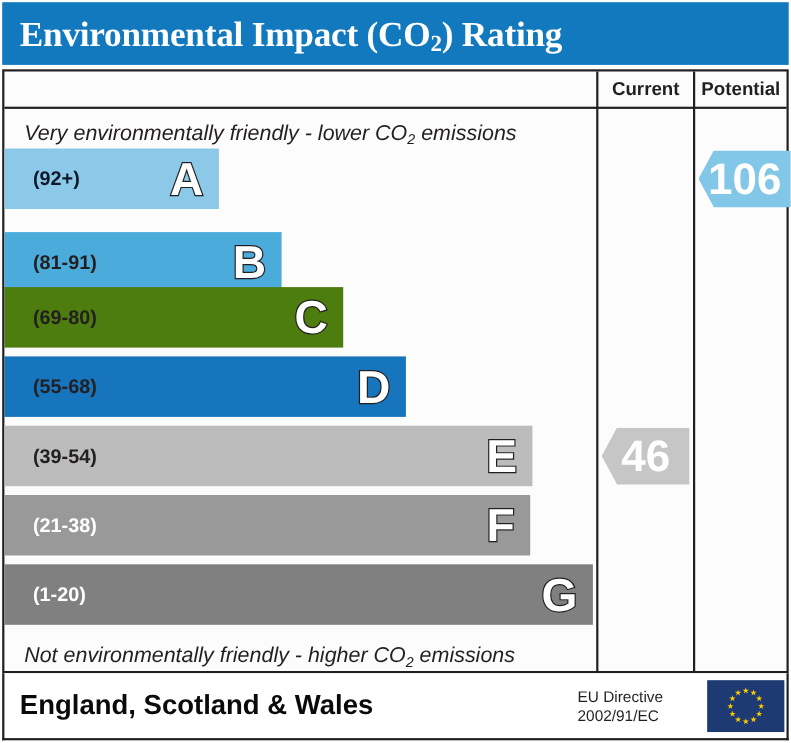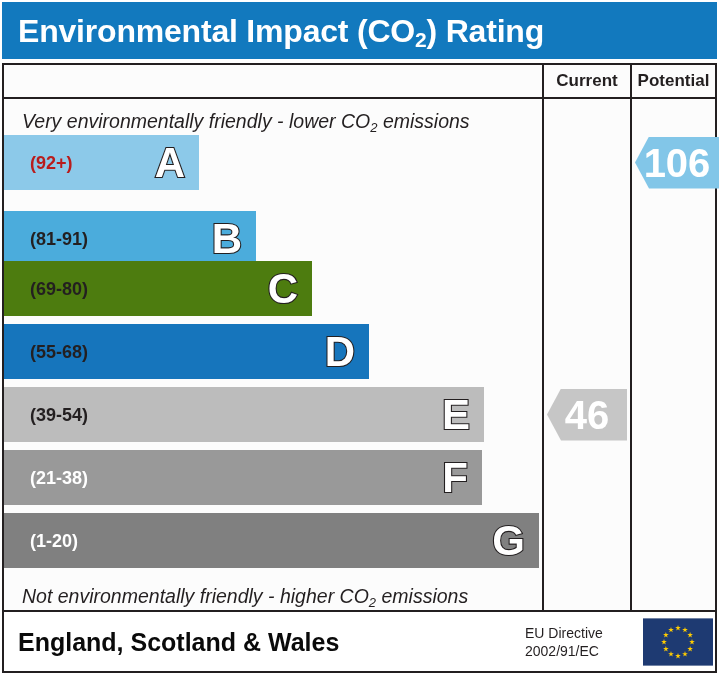--- a/index.html
+++ b/index.html
@@ -34,20 +34,21 @@
   .title-text {
     position: absolute;
     left: 16px;
     top: 50%;
     transform: translateY(-50%);
     color: #ffffff;
     font-size: 32px;
     font-weight: bold;
     letter-spacing: -0.2px;
     white-space: nowrap;
+    font-family: Liberation Serif, serif;
   }
   .title-text sub {
     font-size: 21px;
     vertical-align: baseline;
     position: relative;
     top: 5px;
   }
 
   
   .table-frame {
@@ -227,21 +228,21 @@
     <div class="col-sep current"></div>
     <div class="col-sep potential"></div>
 
     <div class="col-head potential">Potential</div>
     <div class="col-head current">Current</div>
 
     <div class="caption top"><span>Very environmentally friendly - lower CO</span><sub>2</sub><span> emissions</span></div>
 
     <div class="bands" id="bands">
         <div class="band" style="top: 0px; width: 195px; background: rgb(140, 201, 233);">
-          <span class="band-range" style="color: #b91c1c;">(92+)</span>
+          <span class="band-range" style="color: #0f172a;">(92+)</span>
           <span class="band-letter">A</span>
         </div>
         <div class="band" style="top: 76px; width: 252px; background: rgb(75, 172, 220);">
           <span class="band-range" style="color: rgb(35, 31, 32);">(81-91)</span>
           <span class="band-letter">B</span>
         </div>
         <div class="band" style="top: 126px; width: 308px; background: #4d7c0f;">
           <span class="band-range" style="color: rgb(35, 31, 32);">(69-80)</span>
           <span class="band-letter">C</span>
         </div>

